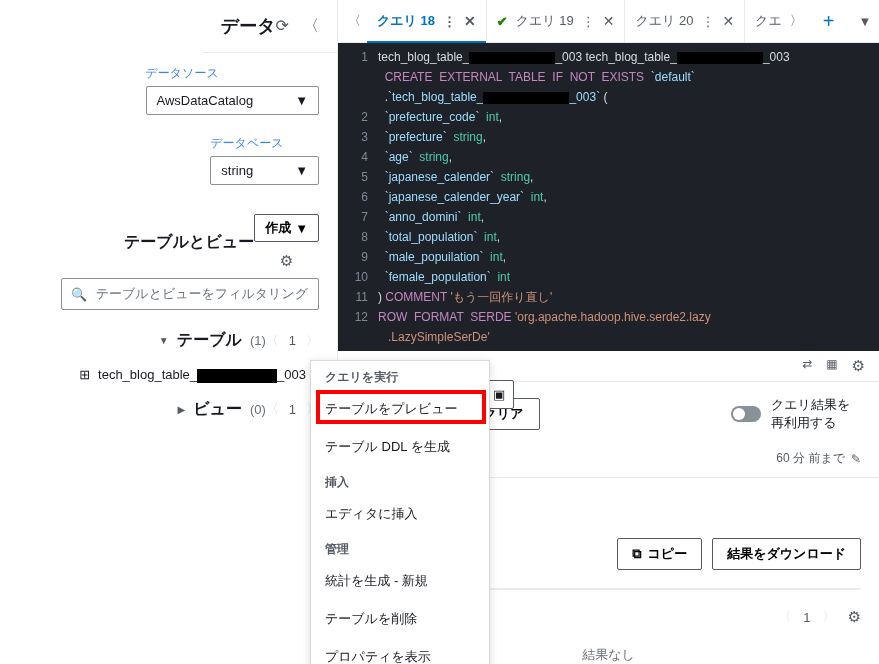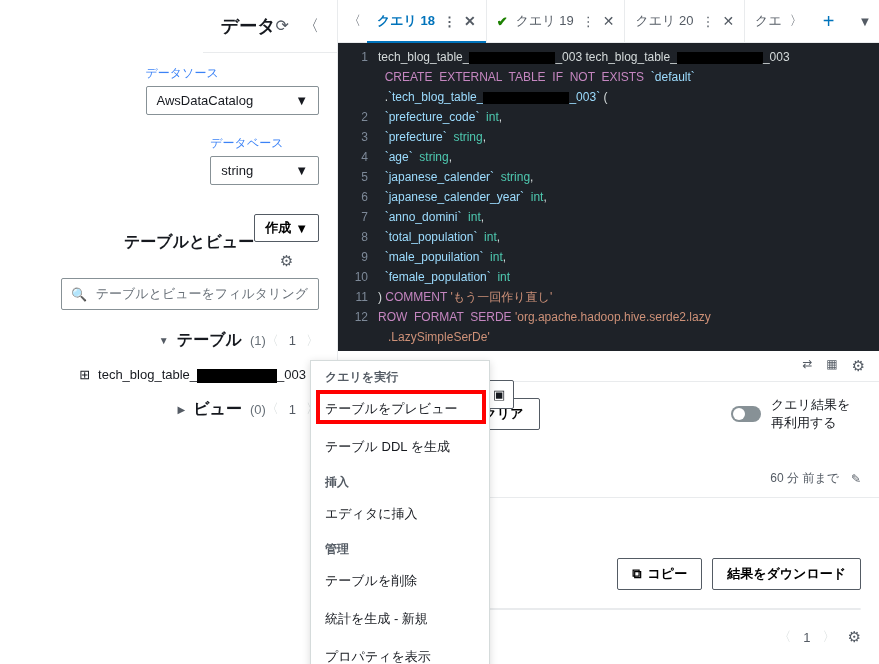--- a/index.html
+++ b/index.html
@@ -52,21 +52,21 @@
 .status-bar { display: flex; align-items: center; justify-content: space-between; padding: 6px 14px; border-bottom: 1px solid #e9ebed; font-size: 12px; }
 .status-left { display: flex; gap: 18px; color: #545b64; }
 .status-right { display: flex; gap: 14px; color: #545b64; }
 .run-bar { display: flex; align-items: center; justify-content: space-between; padding: 14px 18px; gap: 40px; }
 .run-left { display: flex; gap: 10px; }
 .btn { padding: 6px 16px; border-radius: 2px; font-size: 13px; font-weight: 700; cursor: pointer; border: 1px solid #545b64; background: #fff; }
 .btn.disabled { color: #aab7b8; border-color: #d5dbdb; cursor: default; }
 .run-right { display: flex; align-items: center; gap: 10px; font-size: 13px; max-width: 130px; }
 .toggle { width: 30px; height: 16px; border-radius: 8px; background: #879196; position: relative; flex-shrink: 0; }
 .toggle::after { content: ""; position: absolute; width: 12px; height: 12px; background: #fff; border-radius: 50%; top: 2px; left: 2px; }
-.time-bar { display: flex; justify-content: flex-end; padding: 4px 18px 10px; font-size: 12px; color: #545b64; gap: 12px; align-items: center; margin-top: 20px; }
+.time-bar { display: flex; justify-content: flex-end; padding: 4px 18px 10px; font-size: 12px; color: #545b64; gap: 6px; align-items: center; }
 .results-tabs { border-top: 1px solid #e9ebed; padding: 10px 18px 6px; color: #545b64; }
 .results-tabs span { padding: 8px 4px; display: inline-block; }
 .results-actions { display: flex; justify-content: flex-end; gap: 10px; padding: 10px 18px; }
 .btn-outline { border: 1px solid #545b64; background: #fff; padding: 6px 14px; border-radius: 2px; font-weight: 700; font-size: 13px; display: flex; align-items: center; gap: 6px; }
 .results-box { margin: 8px 18px; border: 1px solid #e9ebed; border-radius: 2px; height: 32px; }
 .results-pager { display: flex; justify-content: flex-end; align-items: center; gap: 12px; padding: 10px 18px; color: #545b64; }
 .results-footer { text-align: center; color: #687078; font-size: 13px; padding: 10px 0 2px; }
 .context-menu { position: absolute; left: 310px; top: 360px; width: 180px; background: #fff; border: 1px solid #d5dbdb; box-shadow: 0 2px 8px rgba(0,0,0,0.15); z-index: 100; font-size: 13px; }
 .cm-item { padding: 10px 14px; cursor: pointer; display: flex; align-items: center; gap: 6px; }
 .cm-header { padding: 8px 14px 4px; font-weight: 700; font-size: 12px; color: #545b64; }
@@ -291,19 +291,19 @@
 
 <div class="hidden-btn">▣</div>
 
 <div class="context-menu">
   <div class="cm-header">クエリを実行</div>
   <div class="cm-item">テーブルをプレビュー</div>
   <div class="cm-item">テーブル DDL を生成</div>
   <div class="cm-header">挿入</div>
   <div class="cm-item">エディタに挿入</div>
   <div class="cm-header">管理</div>
+  <div class="cm-item">統計を生成 - 新規</div>
   <div class="cm-item">テーブルを削除</div>
-  <div class="cm-item">統計を生成 - 新規</div>
   <div class="cm-item">プロパティを表示</div>
 
 </div>
 
 <div class="cm-highlight"></div>
 
 </body></html>

